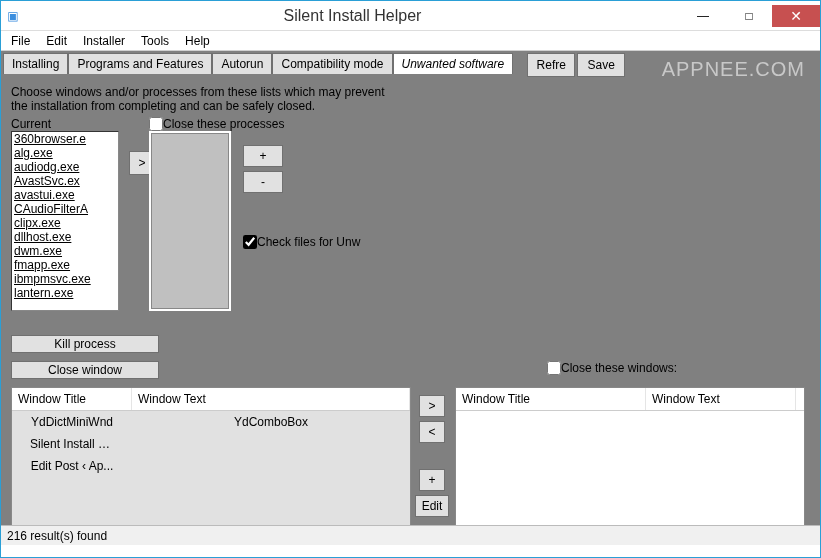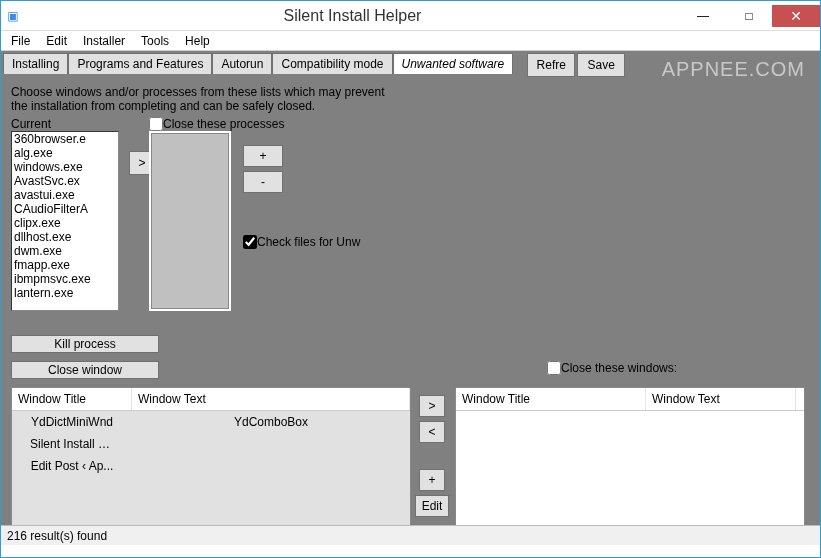--- a/index.html
+++ b/index.html
@@ -25,21 +25,21 @@
 .topbtns { margin-left: 14px; display: flex; gap: 2px; }
 .topbtn { background: #e1e1e1; border: 1px solid #707070; width: 48px; height: 24px; display:flex; align-items:center; justify-content:center; cursor:default; overflow:hidden; }
 .watermark { position:absolute; right:16px; top:58px; color:#c8c8c8; font-size:20px; font-family: Arial, sans-serif; letter-spacing:1px; pointer-events:none; }
 
 
 .mainpanel { background: #808080; position: relative; height: 468px; color: #000; }
 .instruct { position:absolute; left:10px; top:8px; width:380px; line-height:14px; color:#000; }
 .label-current { position:absolute; left:10px; top:40px; }
 
 .listbox { position:absolute; left:10px; top:54px; width:108px; height:180px; background:#fff; border:1px inset #888; overflow-y:scroll; overflow-x:hidden; }
-.listbox .li { padding:0 2px; white-space:nowrap; cursor:default; line-height:14px;}
+.listbox .li { padding:0 2px; white-space:nowrap; cursor:default; line-height:14px;text-decoration:underline;}
 
 .movebtn { position:absolute; background:#e1e1e1; border:1px solid #707070; display:flex; align-items:center; justify-content:center; cursor:default; }
 #move-right1 { left:128px; top:74px; width:26px; height:24px; }
 
 .chk { position:absolute; display:flex; align-items:center; }
 .chk input { width:14px; height:14px; accent-color:#000; }
 
 #chk-close-proc { left:148px; top:40px; }
 .listbox2 { position:absolute; left:148px; top:54px; width:82px; height:180px; background:#c0c0c0; border:2px solid #fff; box-shadow: inset 0 0 0 1px #888; overflow:auto; }
 
@@ -114,21 +114,21 @@
 <div class="watermark">APPNEE.COM</div>
 
 <div class="mainpanel">
 
   <div class="instruct">Choose windows and/or processes from these lists which may prevent the installation from completing and can be safely closed.</div>
   <div class="label-current">Current</div>
 
   <div class="listbox" id="process-list">
     <div class="li">360browser.e</div>
     <div class="li">alg.exe</div>
-    <div class="li">windows.exe</div>
+    <div class="li">audiodg.exe</div>
     <div class="li">AvastSvc.ex</div>
     <div class="li">avastui.exe</div>
     <div class="li">CAudioFilterA</div>
     <div class="li">clipx.exe</div>
     <div class="li">dllhost.exe</div>
     <div class="li">dwm.exe</div>
     <div class="li">fmapp.exe</div>
     <div class="li">ibmpmsvc.exe</div>
     <div class="li">lantern.exe</div>
   </div>

